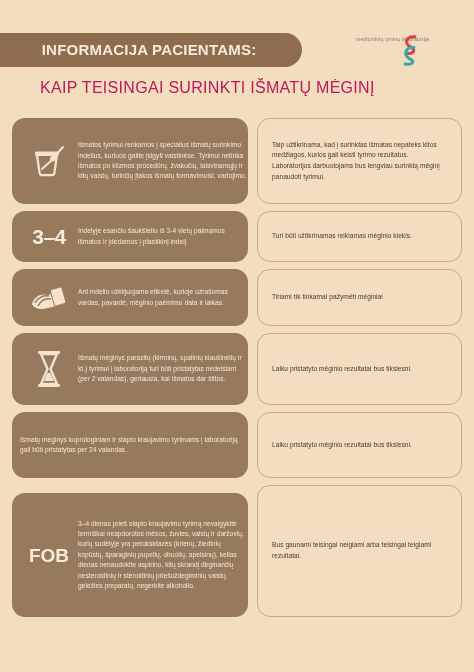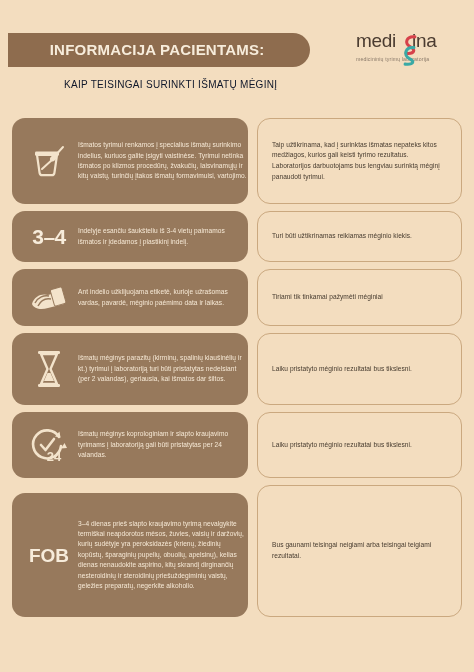--- a/index.html
+++ b/index.html
@@ -21,21 +21,20 @@
     width: 474px;
     height: 672px;
     background: #f3ddbf;
     padding: 0;
   }
 
   
   .header {
     position: relative;
     height: 118px;
-    margin-left: 8px;
   }
 
   .title-bar {
     position: absolute;
     left: 0;
     top: 33px;
     width: 302px;
     height: 34px;
     background: #8e6c4e;
     border-top-right-radius: 17px;
@@ -51,24 +50,24 @@
     letter-spacing: 0.2px;
     padding-left: 43px;
     white-space: nowrap;
     font-stretch: condensed;
     transform: scaleX(0.97);
     transform-origin: left center;
   }
 
   .subtitle {
     position: absolute;
-    left: 56px;
+    left: 40px;
     top: 79px;
-    color: #0f172a;
-    font-size: 10px;
+    color: #be185d;
+    font-size: 16px;
     letter-spacing: 0.3px;
     white-space: nowrap;
   }
 
   
   .logo {
     position: absolute;
     right: 14px;
     top: 31px;
     width: 104px;
@@ -186,24 +185,20 @@
 
   <div class="header">
 
     <div class="title-bar">
       <div class="title-bar-text">INFORMACIJA PACIENTAMS:</div>
     </div>
 
     <div class="subtitle">KAIP TEISINGAI SURINKTI IŠMATŲ MĖGINĮ</div>
 
     <div class="logo">
-      <div class="logo-line l1">
-        <span class="logo-word-a">medi</span>
-        <span class="logo-word-b">ina</span>
-      </div>
       <svg class="logo-mark" viewBox="0 0 16 36">
         <path d="M13 4 C4 3, 2 11, 8 14 C14 17, 13 22, 4 21" fill="none" stroke="#d6414a" stroke-width="3.2" stroke-linecap="round"></path>
         <path d="M12 15 C3 14, 1 23, 7 26 C13 29, 12 33, 3 32" fill="none" stroke="#3aa9a5" stroke-width="3.2" stroke-linecap="round"></path>
       </svg>
       <div class="logo-sub">medicininių tyrimų laboratorija</div>
     </div>
   </div>
 
   <div class="rows">
 
@@ -266,29 +261,20 @@
         </div>
         <div class="left-text">Išmatų mėginys parazitų (kirminų, spalinių kiaušinėlių ir kt.) tyrimui į laboratoriją turi būti pristatytas nedelsiant (per 2 valandas), geriausia, kai išmatos dar šiltos.</div>
       </div>
       <div class="right-card">
         <div class="right-text">Laiku pristatyto mėginio rezultatai bus tikslesni.</div>
       </div>
     </div>
 
     <div class="row row-5">
       <div class="left-card">
-        <div class="icon-box">
-          <svg width="42" height="40" viewBox="0 0 42 40">
-            <path d="M31 12 A14 14 0 1 0 33 21" fill="none" stroke="#f3e3cb" stroke-width="2.6" stroke-linecap="round"></path>
-            <path d="M27 11.5 L32.5 12.5 L31.5 6.5 z" fill="#f3e3cb"></path>
-            <path d="M36.5 18 L33 23.5 L39 23 z" fill="#f3e3cb"></path>
-            <path d="M13 20 L17.5 25 L26 14" fill="none" stroke="#f3e3cb" stroke-width="2.6" stroke-linecap="round" stroke-linejoin="round"></path>
-            <text x="26" y="36" font-family="Liberation Sans, sans-serif" font-size="13" font-weight="bold" fill="#f3e3cb" text-anchor="middle">24</text>
-          </svg>
-        </div>
         <div class="left-text">Išmatų mėginys koprologiniam ir slapto kraujavimo tyrimams į laboratoriją gali būti pristatytas per 24 valandas.</div>
       </div>
       <div class="right-card">
         <div class="right-text">Laiku pristatyto mėginio rezultatai bus tikslesni.</div>
       </div>
     </div>
 
     <div class="row row-6">
       <div class="left-card">
         <div class="icon-box">

